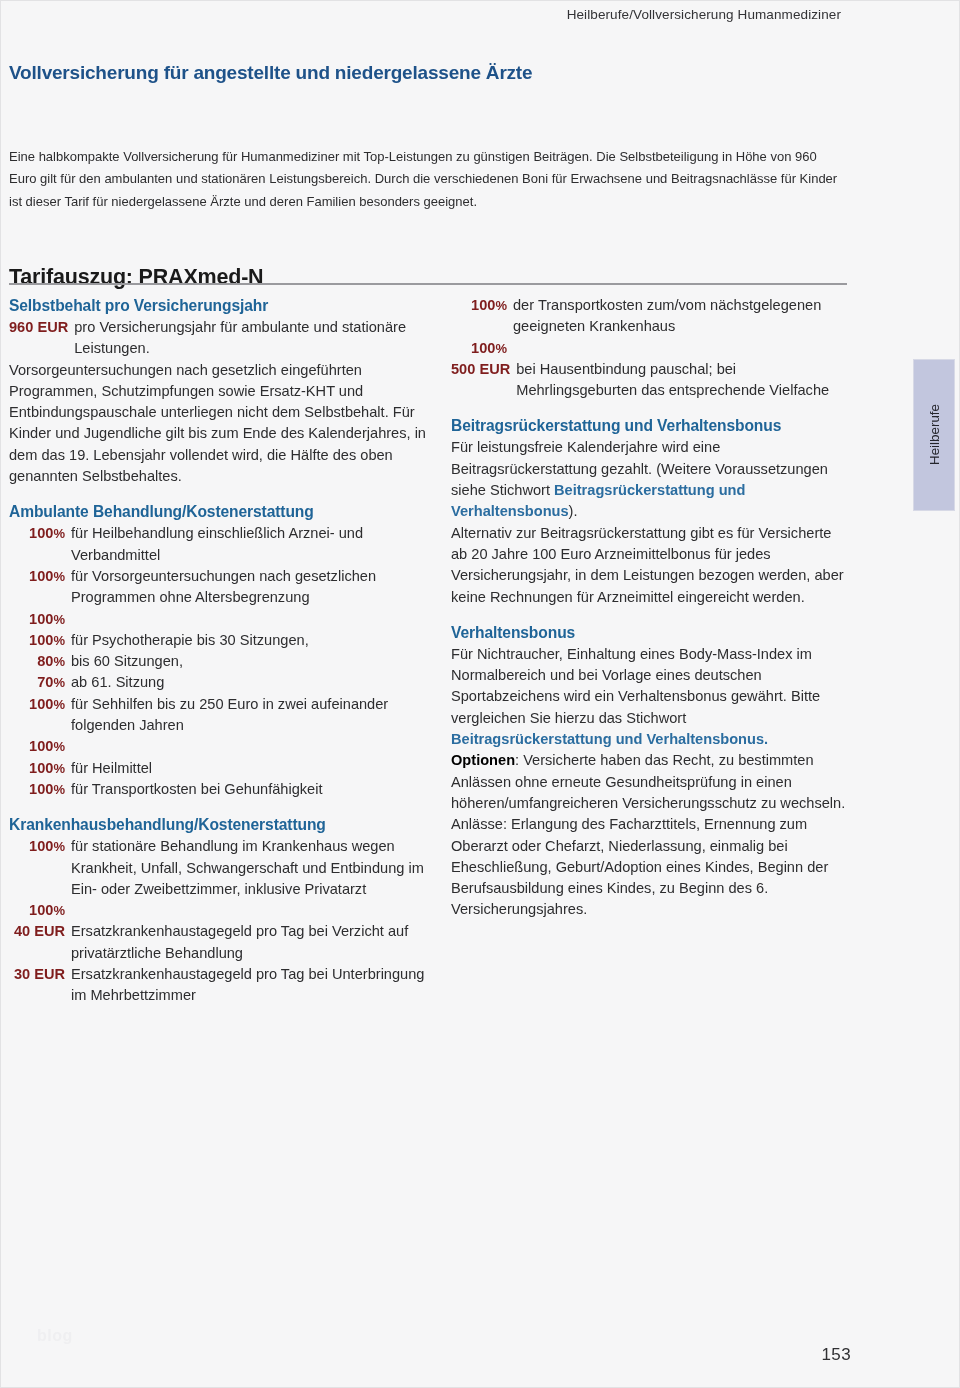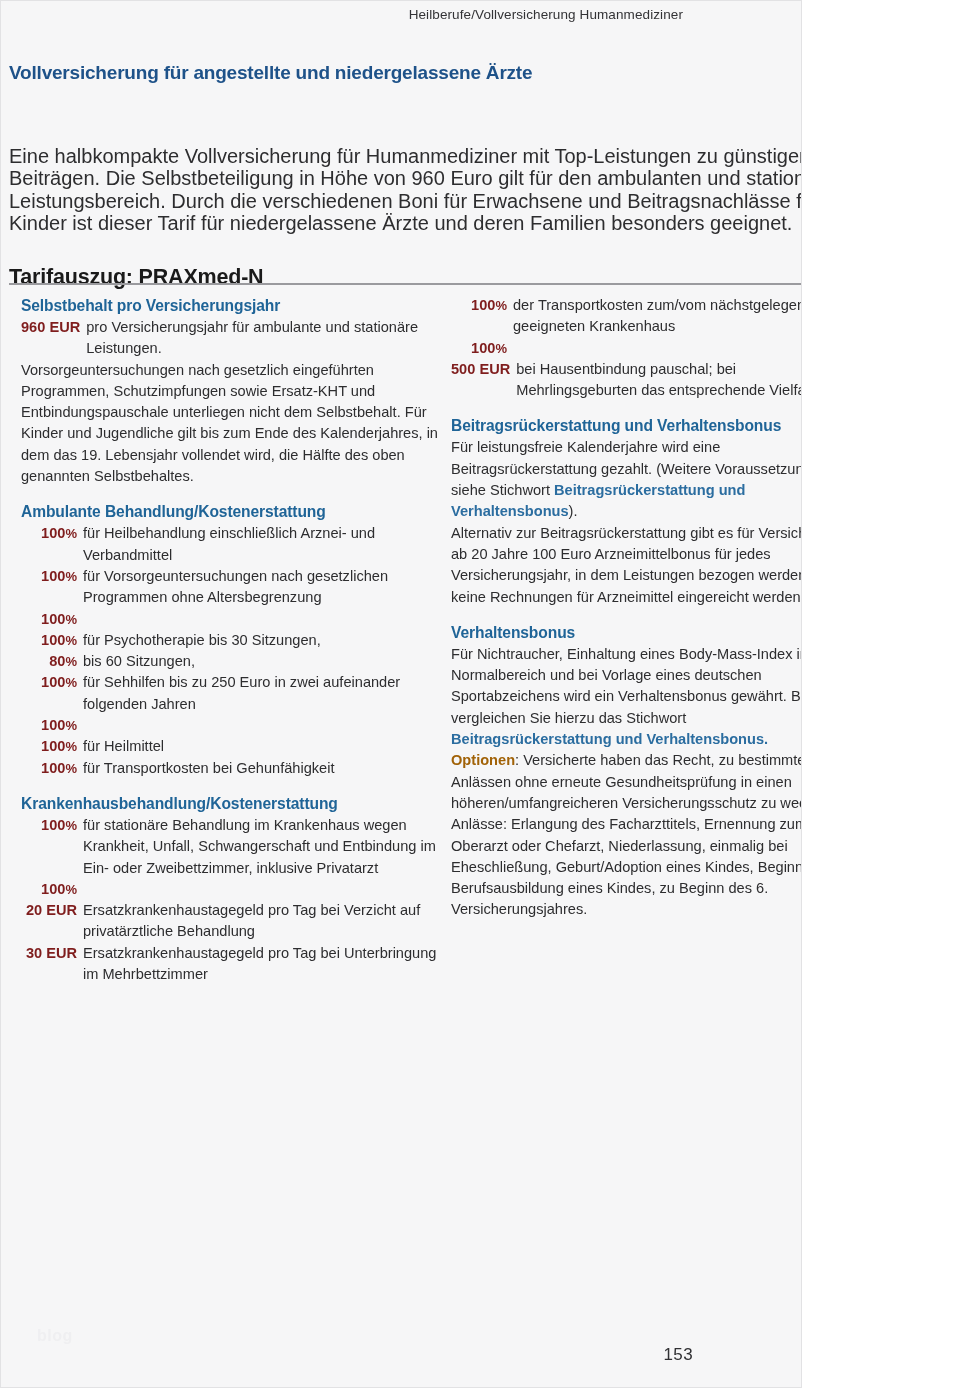--- a/index.html
+++ b/index.html
@@ -3,21 +3,21 @@
 <meta charset="utf-8">
 <title>Vollversicherung für angestellte und niedergelassene Ärzte</title>
 <style>
   html, body {
     margin: 0;
     padding: 0;
     background: #ffffff;
   }
   .page {
     position: relative;
-    width: 802px;
+    width: 960px;
     height: 1388px;
     background: #f6f6f7;
     border: 1px solid #e2e2e4;
     box-sizing: border-box;
     overflow: hidden;
     font-family: "Liberation Sans", sans-serif;
     color: #2b2b2b;
   }
 
   
@@ -40,24 +40,24 @@
     font-size: 19px;
     font-weight: bold;
     color: #1e5289;
     letter-spacing: -0.2px;
     line-height: 1.12;
   }
 
   
   .intro {
     position: absolute;
-    top: 124px;
+    top: 132px;
     left: 8px;
     width: 838px;
-    font-size: 20px;
+    font-size: 13px;
     line-height: 22.4px;
     color: #2d2d2f;
     text-align: left;
   }
 
   
   .tarif-head {
     position: absolute;
     top: 246px;
     left: 8px;
@@ -73,21 +73,21 @@
     width: 838px;
     height: 2px;
     background: #9a9a9e;
   }
 
   
   .col {
     position: absolute;
     top: 294px;
   }
-  .col-left  { left: 20px;   width: 420px; }
+  .col-left  { left: 8px;   width: 420px; }
   .col-right { left: 450px; width: 396px; }
 
   .block { margin-bottom: 14px; }
 
   h3.sub {
     margin: 0 0 1px 0;
     font-size: 15.6px;
     font-weight: bold;
     color: #1f6497;
     letter-spacing: -0.1px;
@@ -124,21 +124,21 @@
     color: #2d2d2f;
     margin: 0;
   }
   .para.gap { }
 
   .xref {
     color: #2b6da0;
     font-weight: bold;
   }
   .optlabel {
-    color: #a16207;
+    color: #000000;
     font-weight: bold;
   }
 
   
   .thumb-tab {
     position: absolute;
     top: 358px;
     left: 912px;
     width: 42px;
     height: 152px;
@@ -220,20 +220,24 @@
         </div>
         <div class="row">
           <div class="val pct"><span>100</span><span class="unit">%</span></div>
           <div class="desc">für Psychotherapie bis 30 Sitzungen,</div>
         </div>
         <div class="row">
           <div class="val pct"><span>80</span><span class="unit">%</span></div>
           <div class="desc">bis 60 Sitzungen,</div>
         </div>
         <div class="row">
+          <div class="val pct"><span>70</span><span class="unit">%</span></div>
+          <div class="desc">ab 61. Sitzung</div>
+        </div>
+        <div class="row">
           <div class="val pct"><span>100</span><span class="unit">%</span></div>
           <div class="desc">für Sehhilfen bis zu 250 Euro in zwei aufeinander folgenden Jahren</div>
         </div>
         <div class="row">
           <div class="val pct"><span>100</span><span class="unit">%</span></div>
         </div>
         <div class="row">
           <div class="val pct"><span>100</span><span class="unit">%</span></div>
           <div class="desc">für Heilmittel</div>
         </div>
@@ -245,21 +249,21 @@
       <div class="block">
         <h3 class="sub">Krankenhausbehandlung/Kostenerstattung</h3>
         <div class="row">
           <div class="val pct"><span>100</span><span class="unit">%</span></div>
           <div class="desc">für stationäre Behandlung im Krankenhaus wegen Krankheit, Unfall, Schwangerschaft und Entbindung im Ein- oder Zweibettzimmer, inklusive Privatarzt</div>
         </div>
         <div class="row">
           <div class="val pct"><span>100</span><span class="unit">%</span></div>
         </div>
         <div class="row">
-          <div class="val"><span>20</span><span class="unit"> EUR</span></div>
+          <div class="val"><span>40</span><span class="unit"> EUR</span></div>
           <div class="desc">Ersatzkrankenhaustagegeld pro Tag bei Verzicht auf privatärztliche Behandlung</div>
         </div>
         <div class="row">
           <div class="val"><span>30</span><span class="unit"> EUR</span></div>
           <div class="desc">Ersatzkrankenhaustagegeld pro Tag bei Unterbringung im Mehrbettzimmer</div>
         </div>
       </div>
     </div>
 
   <div class="col col-right" id="right-column">

